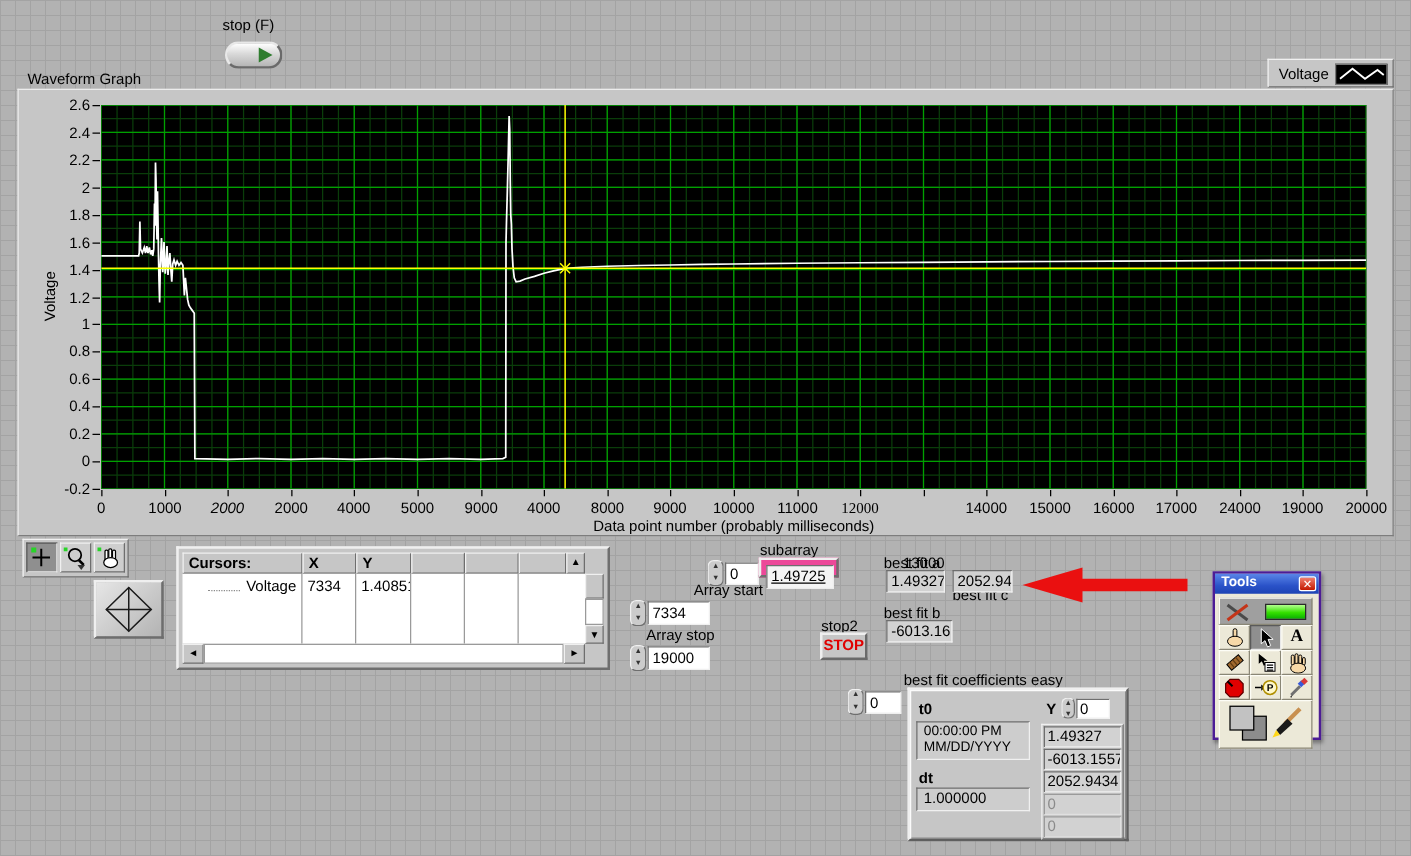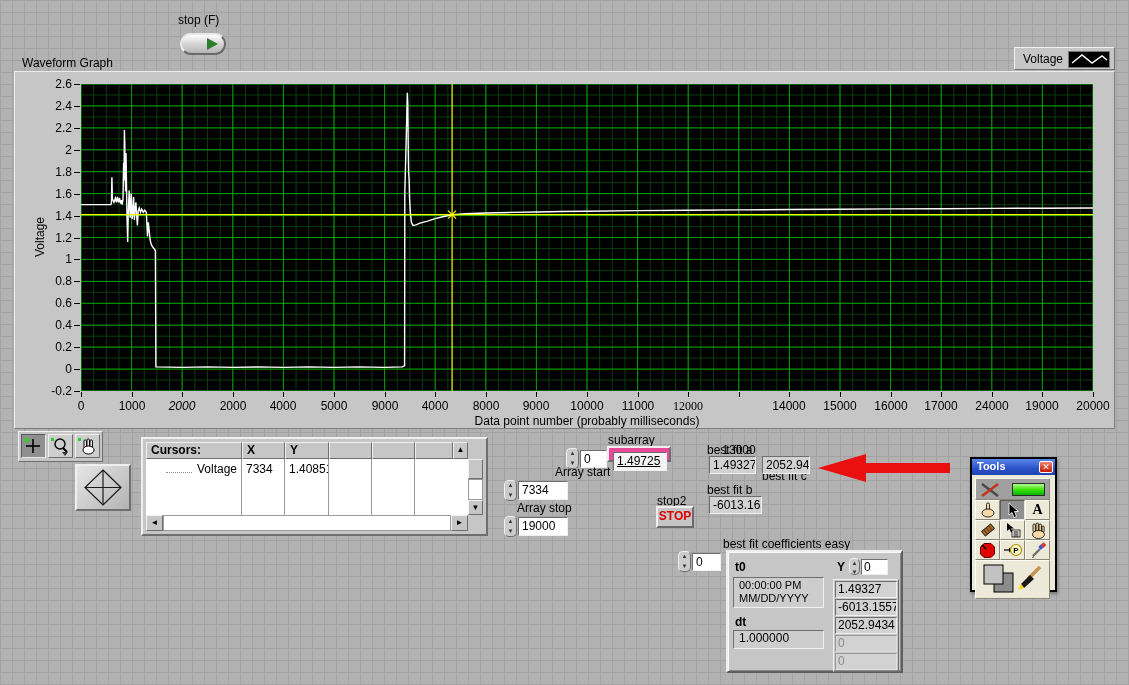--- a/index.html
+++ b/index.html
@@ -90,21 +90,21 @@
   #cluster .in-abs { position:absolute; }
   .tcell { border:1px solid; border-color:#6e6e6e #f0f0f0 #f0f0f0 #6e6e6e; background:#cdcdcd;
     font-size:11px; padding:1px 5px; line-height:13px; white-space:nowrap; }
   .ycell { border:1px solid; border-color:#6e6e6e #f0f0f0 #f0f0f0 #6e6e6e; background:#d2d2d2;
     font-size:12px; padding:0 2px; height:17px; line-height:15px; margin-bottom:1px; overflow:hidden; white-space:nowrap; }
   .ycell.dim { color:#8a8a8a; border-color:#9a9a9a #e0e0e0 #e0e0e0 #9a9a9a; }
   #yarr { left:105px; top:27px; width:66px; border:1px solid; border-color:#f0f0f0 #6e6e6e #6e6e6e #f0f0f0; padding:1px; }
 
   
   #tools-win { left:970px; top:457px; width:87px; height:135px;
-    border:2px solid #000000; background:#ece9d8; box-shadow:1px 2px 3px rgba(0,0,0,.35); }
+    border:2px solid #4c1d95; background:#ece9d8; box-shadow:1px 2px 3px rgba(0,0,0,.35); }
   #tools-title { height:16px; background:linear-gradient(180deg,#5a86e8 0%,#2a52c8 60%,#1e44b4 100%);
     color:#fff; font-weight:bold; font-size:11px; line-height:15px; padding-left:5px; cursor:move; }
   #tools-close { position:absolute; right:2px; top:2px; width:14px; height:12px; border-radius:2px;
     background:linear-gradient(180deg,#f08070,#c41800); border:1px solid #fff;
     color:#fff; font-size:9px; line-height:10px; text-align:center; font-weight:bold; cursor:pointer; }
   #tools-grid { padding:3px; }
   .tool-row { display:flex; }
   .tool-btn { width:25px; height:20px; background:#ece9d8; position:relative;
     border:1px solid; border-color:#fdfdf6 #8a8776 #8a8776 #fdfdf6;
     display:flex; align-items:center; justify-content:center; cursor:pointer; }

